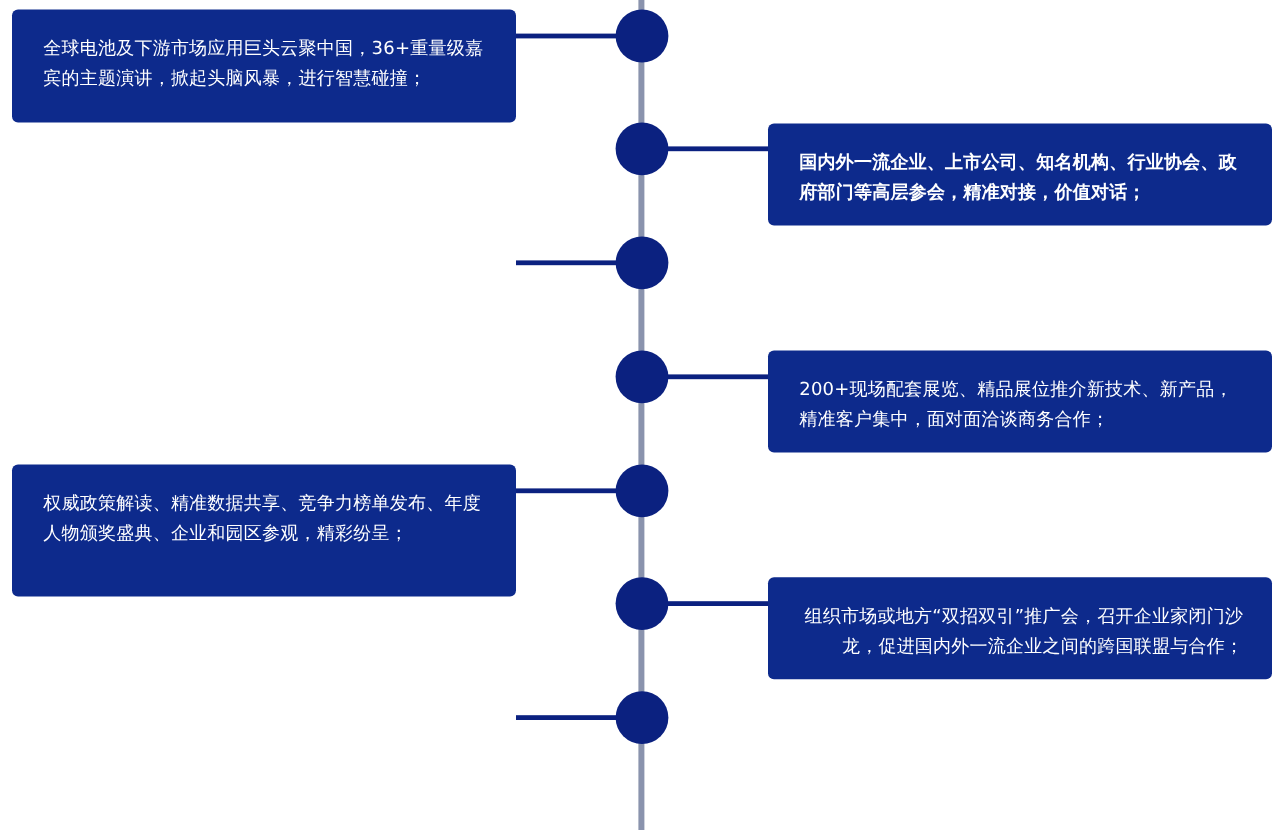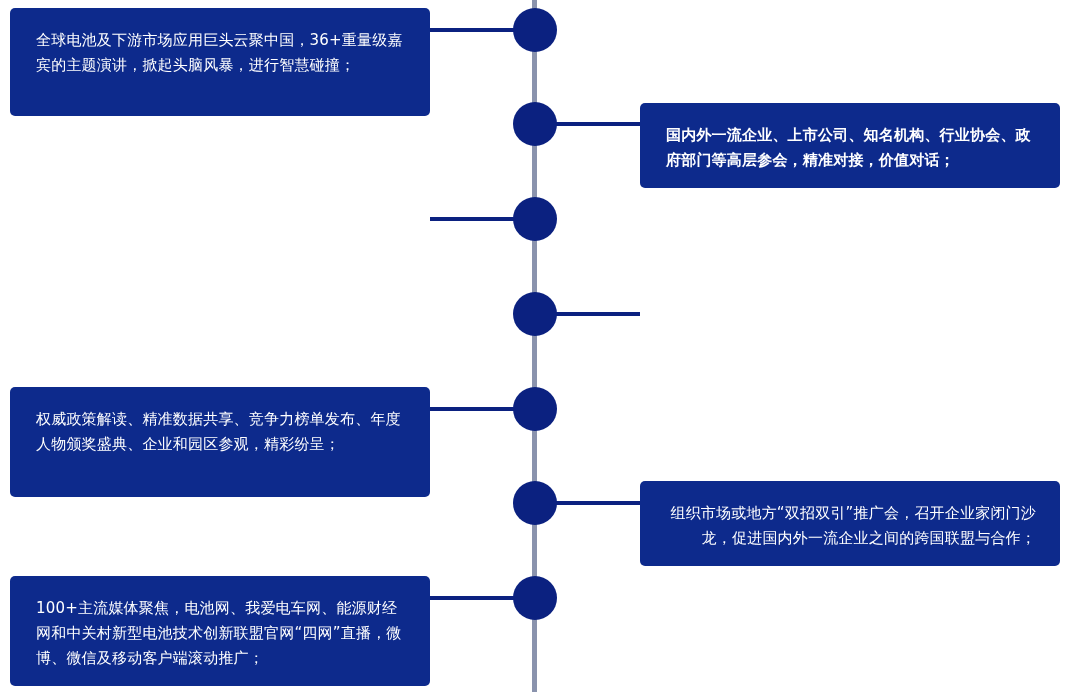--- a/index.html
+++ b/index.html
@@ -90,40 +90,43 @@
 <body>
 
 <div id="timeline-root">
 
   <div class="spine"></div>
 
   <div class="node-row" style="top:30px;">
     <div class="connector left"></div>
     <div class="node-dot"></div>
   </div>
-  <div class="card left" style="top:8px;height:108px;">
+  <div class="card left" style="top:8px;height:94px;">
     <span class="card-text">全球电池及下游市场应用巨头云聚中国，36+重量级嘉宾的主题演讲，掀起头脑风暴，进行智慧碰撞；</span>
   </div>
 
   <div class="node-row" style="top:124px;">
     <div class="connector right"></div>
     <div class="node-dot"></div>
   </div>
   <div class="card right" style="top:103px;height:85px;font-weight:bold;">
     <span class="card-text">国内外一流企业、上市公司、知名机构、行业协会、政府部门等高层参会，精准对接，价值对话；</span>
   </div>
 
   <div class="node-row" style="top:219px;">
     <div class="connector left"></div>
     <div class="node-dot"></div>
   </div>
 
   <div class="node-row" style="top:314px;">
     <div class="connector right"></div>
     <div class="node-dot"></div>
+  </div>
+  <div class="card right" style="top:292px;height:85px;">
+    <span class="card-text">200+现场配套展览、精品展位推介新技术、新产品，精准客户集中，面对面洽谈商务合作；</span>
   </div>
 
   <div class="node-row" style="top:409px;">
     <div class="connector left"></div>
     <div class="node-dot"></div>
   </div>
   <div class="card left" style="top:387px;height:110px;">
     <span class="card-text">权威政策解读、精准数据共享、竞争力榜单发布、年度人物颁奖盛典、企业和园区参观，精彩纷呈；</span>
   </div>
 
@@ -132,17 +135,14 @@
     <div class="node-dot"></div>
   </div>
   <div class="card right" style="top:481px;height:85px;text-align:right;">
     <span class="card-text">组织市场或地方“双招双引”推广会，召开企业家闭门沙龙，促进国内外一流企业之间的跨国联盟与合作；</span>
   </div>
 
   <div class="node-row" style="top:598px;">
     <div class="connector left"></div>
     <div class="node-dot"></div>
   </div>
-  <div class="card left" style="top:576px;height:110px;">
-    <span class="card-text">100+主流媒体聚焦，电池网、我爱电车网、能源财经网和中关村新型电池技术创新联盟官网“四网”直播，微博、微信及移动客户端滚动推广；</span>
-  </div>
 
 </div>
 
 </body></html>

